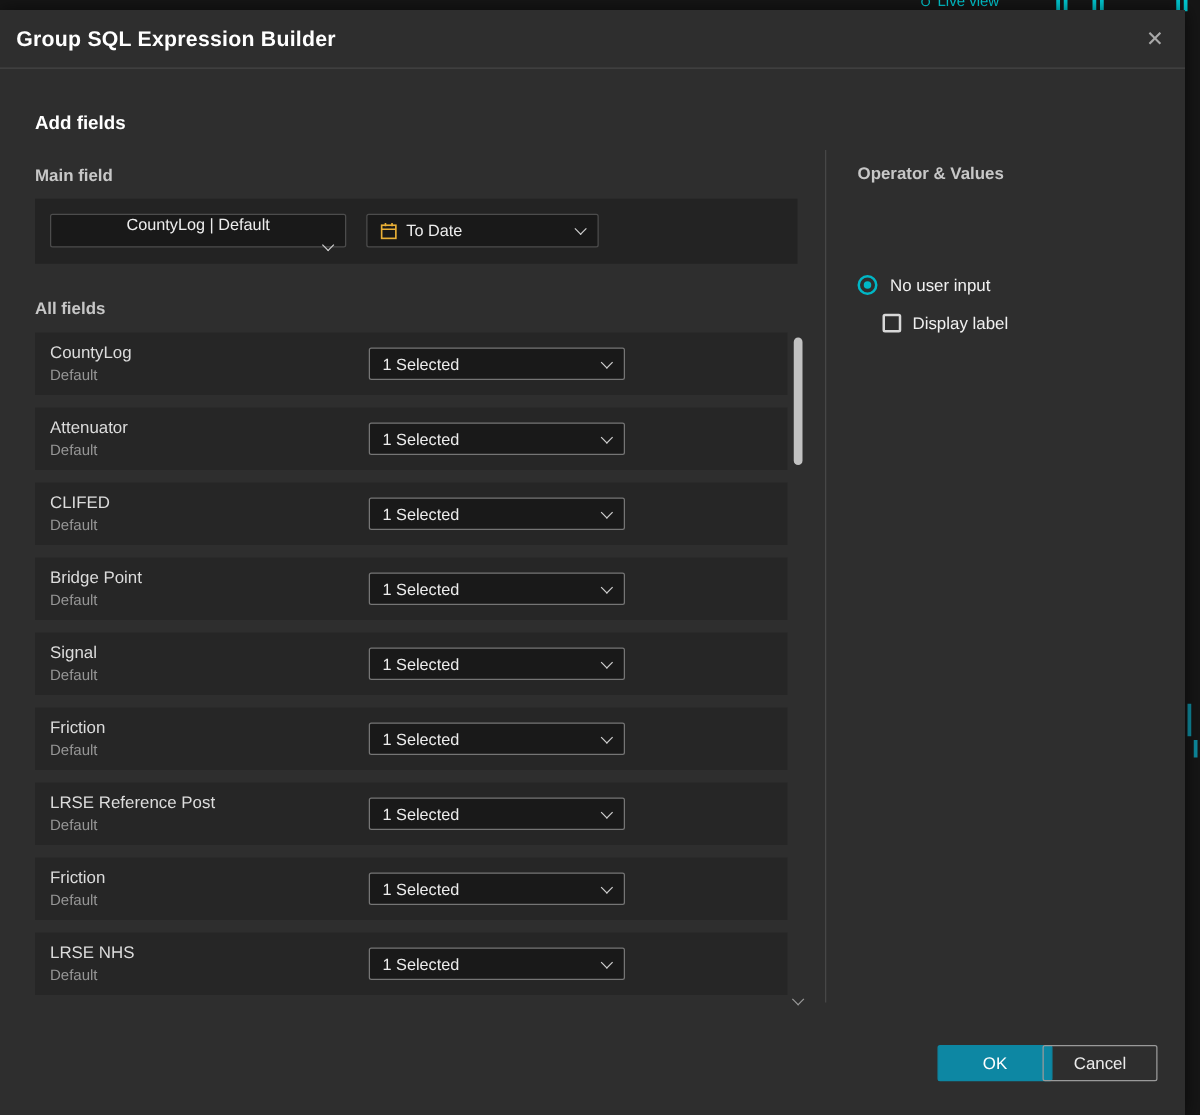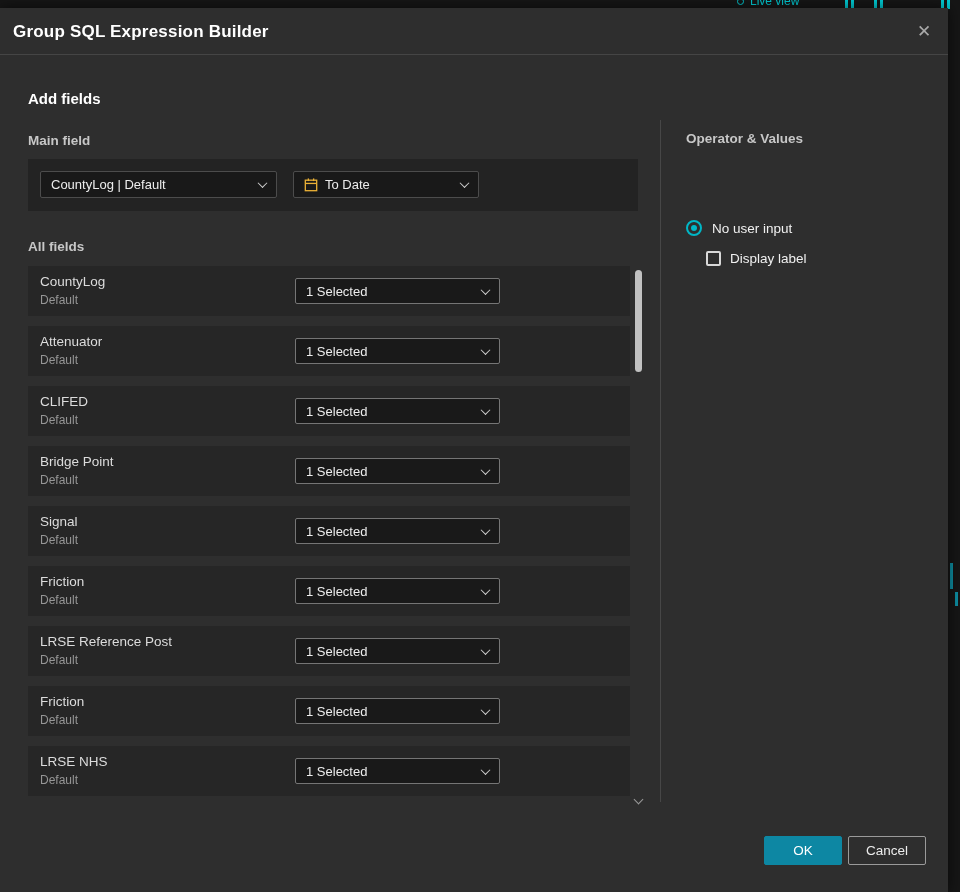--- a/index.html
+++ b/index.html
@@ -62,21 +62,21 @@
   .chev {
     width:7px; height:7px; flex:none;
     border-right:1.6px solid #cfcfcf; border-bottom:1.6px solid #cfcfcf;
     transform:rotate(45deg) translate(-1px,-1px);
   }
 
   .main-field-panel {
     position:absolute; left:28px; top:151px; width:610px; height:52px;
     background:#232323;
   }
-  .main-select { position:absolute; left:12px; top:12px; width:237px; }
+  .main-select { position:absolute; left:12px; top:12px; width:237px;flex-direction:column; }
   .date-select { position:absolute; left:265px; top:12px; width:186px; }
   .cal-icon { flex:none; display:flex; }
 
   
   .fields-list { position:absolute; left:28px; top:258px; width:602px; }
   .field-row { position:relative; height:50px; margin-bottom:10px; background:#262626; }
   .field-name { position:absolute; left:12px; top:8px; font-size:13.5px; color:#dcdcdc; }
   .field-sub  { position:absolute; left:12px; top:27px; font-size:12px; color:#969696; }
   .row-select { position:absolute; left:267px; top:12px; width:205px; height:26px; border-color:#757575; }
 
@@ -96,21 +96,21 @@
     position:absolute; display:flex; align-items:center; cursor:pointer;
     color:#f0f0f0; font-size:13.5px;
   }
   .radio-row { left:686px; top:212px; gap:10px;justify-content:center; }
   .check-row { left:706px; top:243px; gap:9px; }
   .radio { width:16px; height:16px; border-radius:50%; border:2px solid #00b7c6; position:relative; flex:none; }
   .radio::after { content:""; position:absolute; inset:3px; border-radius:50%; background:#00b7c6; }
   .checkbox { width:15px; height:15px; border:2px solid #d8d8d8; border-radius:2px; background:transparent; flex:none; }
 
   
-  .btn { position:absolute; top:828px; width:78px; height:29px; font-size:13.5px; border-radius:2px; cursor:pointer; font-family:inherit; }
+  .btn { position:absolute; top:828px; width:92px; height:29px; font-size:13.5px; border-radius:2px; cursor:pointer; font-family:inherit; }
   .btn-ok { right:106px; background:#0d87a3; border:1px solid #0d87a3; color:#ffffff; }
   .btn-cancel { right:22px; background:transparent; border:1px solid #9a9a9a; color:#ececec; }
 </style>
 </head>
 <body>
 
 <div class="underlay">
   <div class="live-view">
     <span class="live-dot"></span>
     <span>Live view</span>

